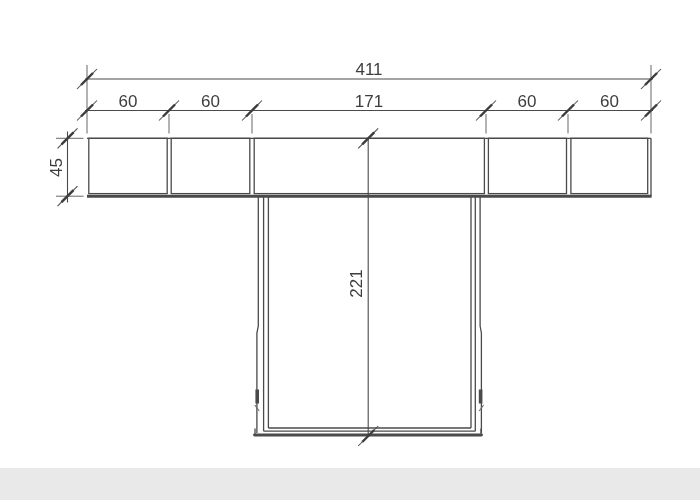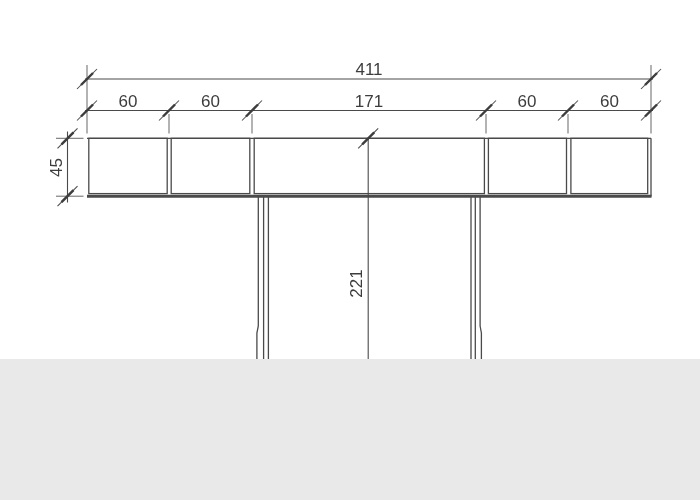--- a/index.html
+++ b/index.html
@@ -3,21 +3,21 @@
 <meta charset="utf-8">
 <style>
   :root{
     --background:#ffffff;
     --line:#4a4a4a;
     --line-light:#6e6e6e;
     --text:#3d3d3d;
   }
   html,body{margin:0;padding:0;background:#e9e9e9;}
   .stage{
-    width:700px;height:359px;background:var(--background);
+    width:700px;height:468px;background:var(--background);
     position:relative;overflow:hidden;margin:0 auto;
   }
   svg{display:block}
   .dim{stroke:var(--line);stroke-width:1.1;fill:none}
   .ext{stroke:var(--line-light);stroke-width:1.05;fill:none}
   .tick{stroke:var(--text);stroke-width:2.4;fill:none}
   .tickthin{stroke:var(--line);stroke-width:1.05;fill:none}
   .ln{stroke:var(--line);stroke-width:1.3;fill:none}
   .lnthin{stroke:var(--line-light);stroke-width:1.15;fill:none}
   .lnthick{stroke:var(--line);stroke-width:2.9;fill:none}

